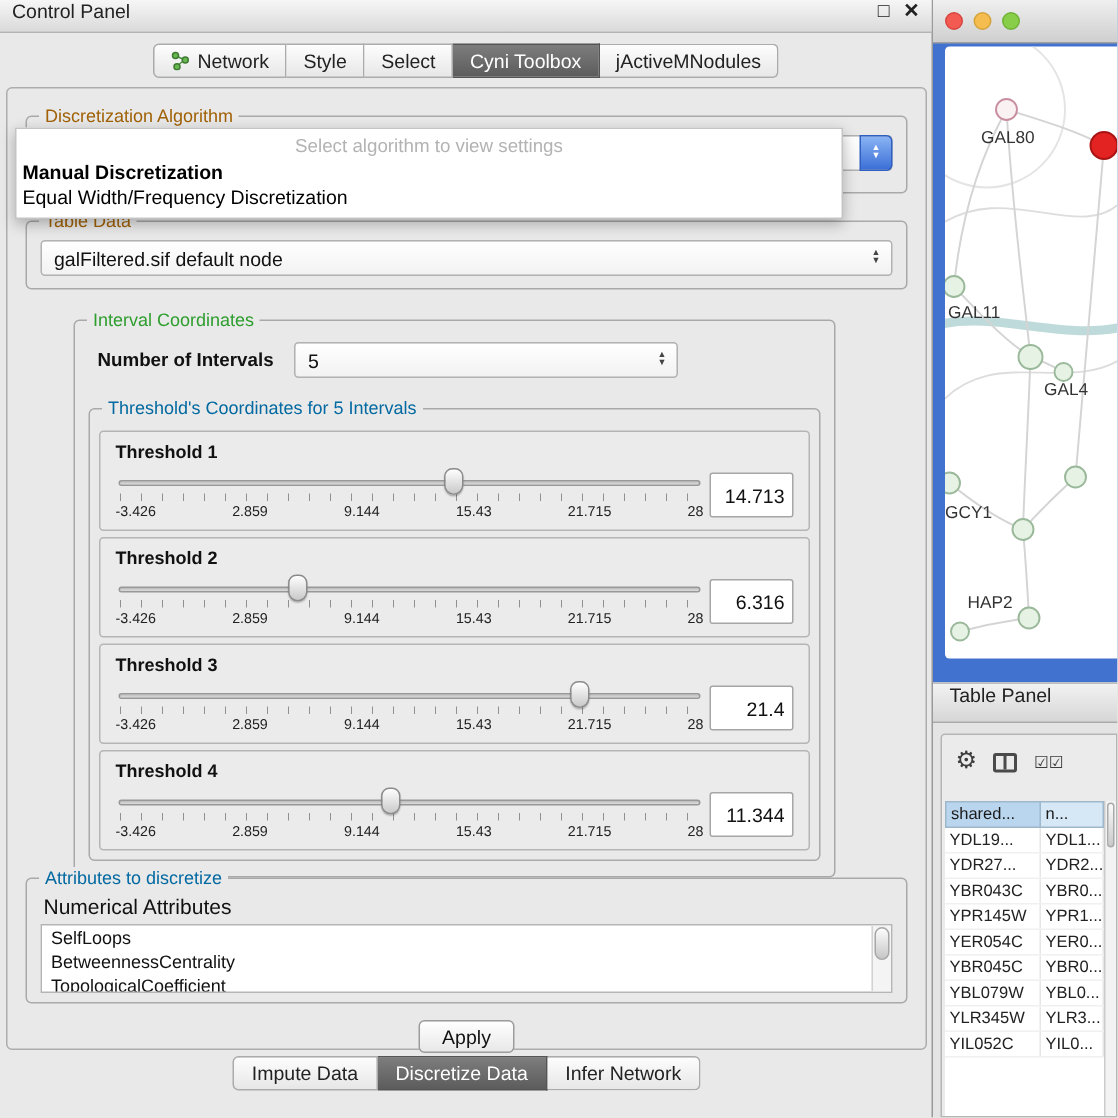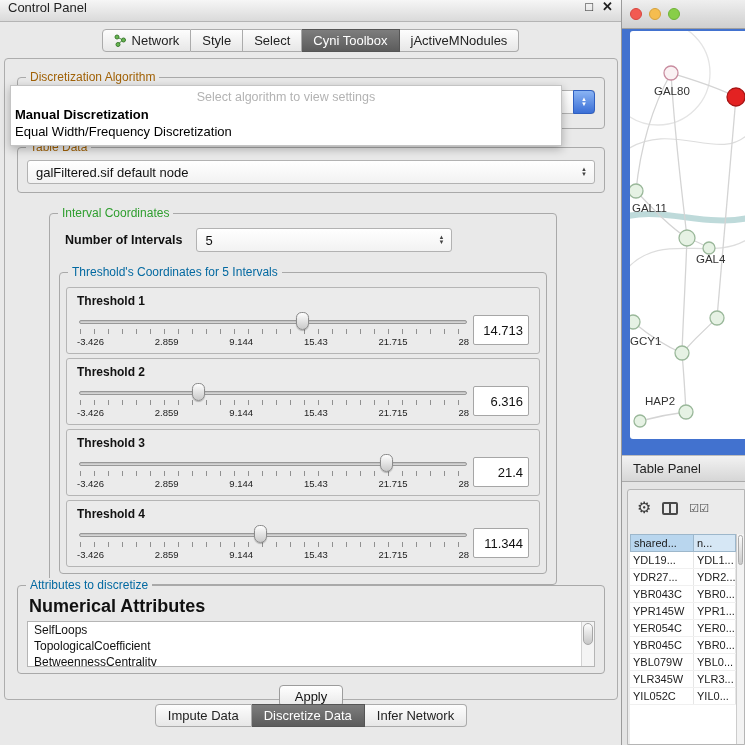--- a/index.html
+++ b/index.html
@@ -50,21 +50,21 @@
   .thr-label{font-weight:bold;font-size:12px;color:#111}
   .thr-row{display:flex;align-items:center;margin-top:1px}
   .slider{position:relative;flex:1;height:42px}
   .track{position:absolute;left:2px;right:2px;top:11px;height:4px;background:linear-gradient(#bdbdbd,#dcdcdc);border:1px solid #989898;border-radius:2px}
   .ticks{position:absolute;left:3px;right:3px;top:20px;height:5px;background-image:repeating-linear-gradient(to right,#909090 0 1px,transparent 1px 14px)}
   .tick-labels{position:absolute;left:0;right:0;top:27px;display:flex;justify-content:space-between;font-size:9.5px;color:#222}
   .thumb{position:absolute;top:3px;width:13px;height:18px;margin-left:-7px;background:linear-gradient(#fefefe,#c9c9c9);border:1px solid #8b8b8b;border-radius:6px 6px 7px 7px;box-shadow:0 1px 1px rgba(0,0,0,.25)}
   .value-field{width:56px;height:30px;margin-left:4px;background:#fff;border:1px solid #a6a6a6;border-radius:2px;font-size:13px;display:flex;align-items:center;justify-content:flex-end;padding-right:5px;color:#111}
 
   .attrs-group{padding-bottom:6px}
-  .attrs-label{font-weight:bold;font-size:18px;margin:-2px 0 4px 2px}
+  .attrs-label{font-weight:normal;font-size:14px;margin:-2px 0 4px 2px}
   .list{position:relative;background:#fff;border:1px solid #b5b5b5;height:46px;overflow:hidden}
   .list-item{font-size:12px;line-height:16px;padding:0 6px;color:#111}
   .vscroll{position:absolute;top:0;right:0;bottom:0;width:13px;background:#f4f4f4;border-left:1px solid #d2d2d2}
   .vthumb{position:absolute;top:1px;left:1px;right:1px;height:22px;background:linear-gradient(#fdfdfd,#c6c6c6);border:1px solid #a6a6a6;border-radius:6px}
 
   .apply{display:block;margin:11px auto 0;min-width:64px;height:22px;padding:0 12px;border:1px solid #9c9c9c;border-radius:4px;background:linear-gradient(#ffffff,#e8e8e8);font-size:13px;font-family:inherit;color:#111}
 
   .bottom-tabbar{position:absolute;left:0;top:704px;width:622px;display:flex;justify-content:center}
   .btab{font-size:13px;padding:0 12px;height:23px;display:flex;align-items:center;background:linear-gradient(#fdfdfd,#e7e7e7);border:1px solid #ababab;border-left:none;color:#222}
   .btab:first-child{border-left:1px solid #ababab;border-radius:4px 0 0 4px}
@@ -75,21 +75,21 @@
   .net-win{position:absolute;left:622px;top:0;width:123px;height:455px;background:#4272cf}
   .net-titlebar{position:absolute;left:0;top:0;right:0;height:29px;background:linear-gradient(#efefef,#cfcfcf);border-bottom:1px solid #9f9f9f;display:flex;align-items:center;padding-left:8px;gap:7px}
   .light{width:12px;height:12px;border-radius:50%}
   .light.red{background:#f25a52;border:1px solid #d8453e}
   .light.yellow{background:#f5bd4f;border:1px solid #d6a23a}
   .light.green{background:#88ce48;border:1px solid #6fb337}
   .net-canvas{position:absolute;left:8px;top:31px;right:0;bottom:16px;background:#fff;border-radius:3px 0 0 3px;overflow:hidden}
 
   
   .table-panel{position:absolute;left:622px;top:455px;width:123px;height:290px;background:#e4e4e4}
-  .tp-titlebar{height:27px;background:linear-gradient(#f2f2f2,#d6d6d6);border-top:1px solid #bdbdbd;border-bottom:1px solid #aaa;display:flex;align-items:center;padding-left:11px;font-size:13px;color:#222}
+  .tp-titlebar{height:27px;background:linear-gradient(#f2f2f2,#d6d6d6);border-top:1px solid #bdbdbd;border-bottom:1px solid #aaa;display:flex;padding-left:11px;font-size:13px;color:#222}
   .tp-body{position:absolute;left:5px;top:34px;right:0;bottom:0;background:#ebebeb;border:1px solid #b5b5b5;border-radius:3px 0 0 0}
   .tp-toolbar{height:36px;display:flex;align-items:center;gap:11px;padding-left:9px}
   .gear{font-size:16px;color:#3d3d3d;line-height:1}
   .cols-icon{width:16px;height:13px;border:2px solid #4a4a4a;border-radius:2px;position:relative}
   .cols-icon:after{content:"";position:absolute;left:5px;top:0;bottom:0;width:2px;background:#4a4a4a}
   .checks{font-size:11px;color:#3d3d3d;letter-spacing:0px}
   .tbl{position:absolute;left:2px;top:44px;right:8px;bottom:0;background:#fff;overflow:hidden}
   .tbl-header{display:flex;height:18px}
   .th{display:flex;align-items:center;padding-left:3px;font-size:11px;color:#1a1a1a;border:1px solid #9db7cb;border-left:none}
   .th.c1{width:64px;background:#b9d6ee;border-left:1px solid #9db7cb}
@@ -251,22 +251,22 @@
         </div>
 
       </div>
     </div>
 
     <div class="group attrs-group">
       <span class="group-label blue">Attributes to discretize</span>
       <div class="attrs-label">Numerical Attributes</div>
       <div class="list">
         <div class="list-item">SelfLoops</div>
+          <div class="list-item">BetweennessCentrality</div>
           <div class="list-item">TopologicalCoefficient</div>
-          <div class="list-item">BetweennessCentrality</div>
           <div class="vscroll">
             <div class="vthumb"></div>
           </div>
       </div>
     </div>
 
     <button class="apply">Apply</button>
   </div>
 
   <div class="popup">

